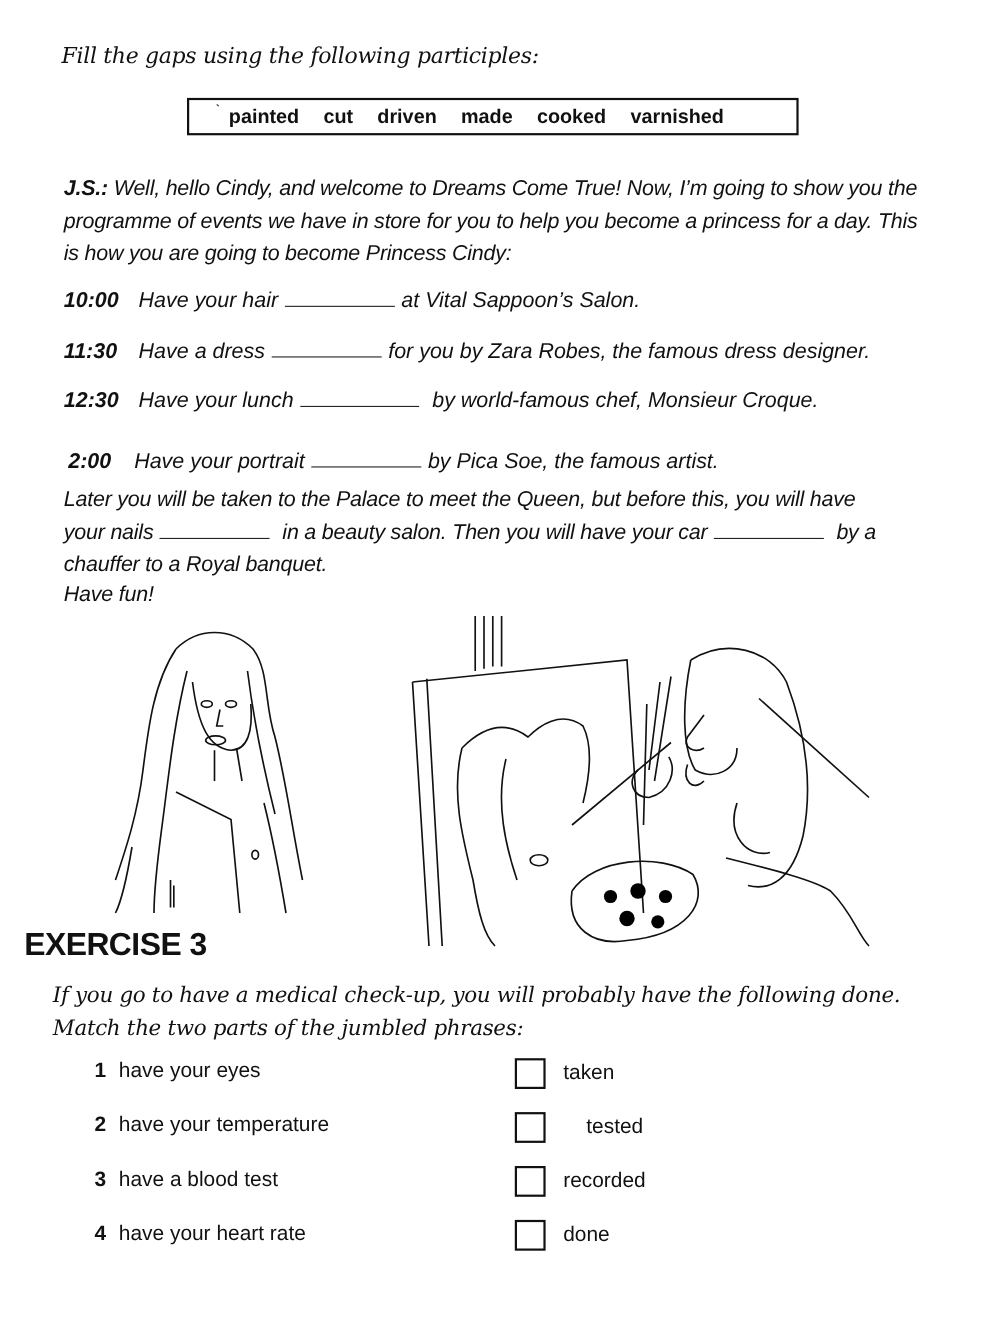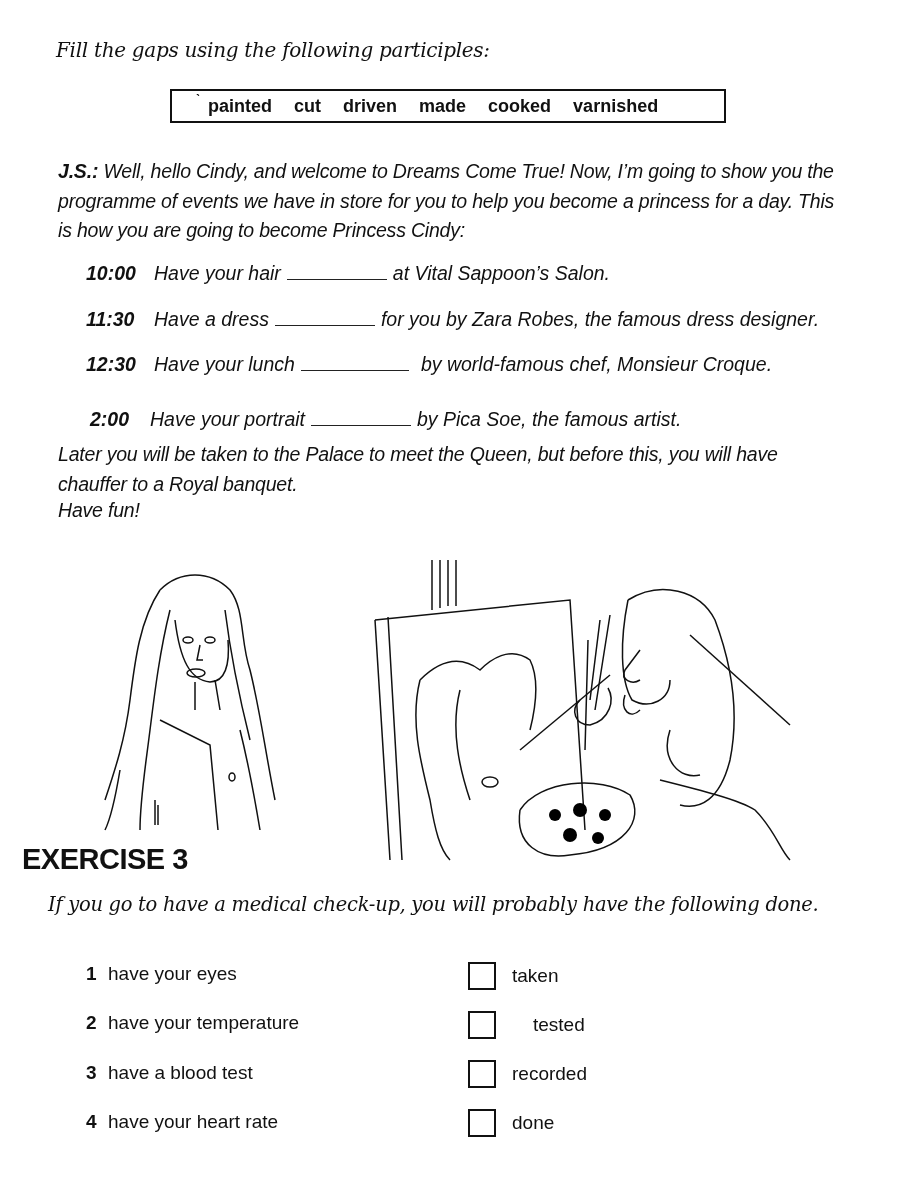--- a/index.html
+++ b/index.html
@@ -7,21 +7,21 @@
   .serif-it { font-family: "DejaVu Serif", "Liberation Serif", serif; font-style: italic; }
   .sans { font-family: "Liberation Sans", sans-serif; }
   .abs { position: absolute; }
   .instr { left: 56px; top: 38px; font-size: 20px; letter-spacing: -0.3px; }
   .wordbox { left: 170px; top: 89px; width: 556px; height: 34px; border: 2px solid #111; box-sizing: border-box;
              display: flex; align-items: center; padding-left: 36px; gap: 22px; font-size: 18px; font-weight: bold; }
   .wordbox .tick { position: absolute; left: 24px; top: 2px; font-size: 12px; }
   .para { left: 58px; width: 790px; font-size: 19.5px; font-style: italic; line-height: 29.5px; letter-spacing: -0.2px; }
   .para b { font-style: italic; }
   .sched { left: 58px; font-size: 19.5px; font-style: italic; white-space: nowrap; }
-  .sched .time { font-weight: bold; display: inline-block; width: 68px; margin-left: 28px; }
+  .sched .time { font-weight: bold; display: inline-block; width: 68px; }
   .gap { display: inline-block; width: 100px; border-bottom: 1px solid #222; height: 16px; margin: 0 6px; vertical-align: baseline; }
   .ex-title { left: 22px; top: 843px; font-size: 29px; font-weight: bold; letter-spacing: -0.5px; }
   .ex-instr { left: 48px; top: 890px; font-size: 19.5px; line-height: 30px; letter-spacing: -0.3px; }
   .match-row { left: 86px; font-size: 19px; display: flex; align-items: center; }
   .match-row .num { font-weight: bold; width: 22px; }
   .match-right { left: 468px; display: flex; align-items: center; font-size: 19px; }
   .box { width: 28px; height: 28px; border: 2px solid #111; box-sizing: border-box; margin-right: 16px; background: #fff; }
   svg.illus { position: absolute; }
   svg.illus path, svg.illus line, svg.illus ellipse, svg.illus rect, svg.illus polyline { fill: none; stroke: #111; stroke-width: 1.5; }
 </style>
@@ -53,20 +53,21 @@
 </div>
 <div class="abs sched sans" style="top:353px;">
   <span class="time">12:30</span><span>Have your lunch</span><span class="gap" style="width:108px;margin-right:12px"></span><span>by world-famous chef, Monsieur Croque.</span>
 </div>
 <div class="abs sched sans" style="top:408px;left:62px;">
   <span class="time" style="width:60px">2:00</span><span>Have your portrait</span><span class="gap"></span><span>by Pica Soe, the famous artist.</span>
 </div>
 
 <div class="abs para sans" style="top:440px;">
   <div>Later you will be taken to the Palace to meet the Queen, but before this, you will have</div>
+  <div><span>your nails</span><span class="gap"></span> <span>in a beauty salon. Then you will have your car</span><span class="gap"></span> <span>by a</span></div>
   <div>chauffer to a Royal banquet.</div>
   <div style="margin-top:-3px">Have fun!</div>
 </div>
 
 <svg class="illus" style="left:100px;top:570px;" width="200" height="270" viewBox="0 0 200 270">
   <path d="M60 20 C80 0,110 0,130 20 C145 40,140 70,150 100 C160 140,165 180,175 230"></path>
   <path d="M60 20 C40 50,35 90,30 130 C25 170,15 200,5 230"></path>
   <path d="M70 40 C60 80,55 120,50 160 C45 200,40 230,40 260"></path>
   <path d="M125 40 C130 80,140 130,150 170"></path>
   <path d="M75 50 C80 90,90 110,110 112 C125 112,130 95,128 70"></path>
@@ -107,20 +108,21 @@
   <circle cx="185" cy="255" r="6"></circle>
     <circle cx="210" cy="250" r="7"></circle>
     <circle cx="235" cy="255" r="6"></circle>
     <circle cx="200" cy="275" r="7"></circle>
     <circle cx="228" cy="278" r="6"></circle>
 </svg>
 
 <div class="abs ex-title sans">EXERCISE 3</div>
 <div class="abs ex-instr serif-it">
   <div>If you go to have a medical check-up, you will probably have the following done.</div>
+  <div>Match the two parts of the jumbled phrases:</div>
 </div>
 
 <div class="abs match-row sans" style="top:963px;">
   <span class="num">1</span>
     <span>have your eyes</span>
 </div>
 <div class="abs match-row sans" style="top:1012px;">
   <span class="num">2</span>
     <span>have your temperature</span>
 </div>

